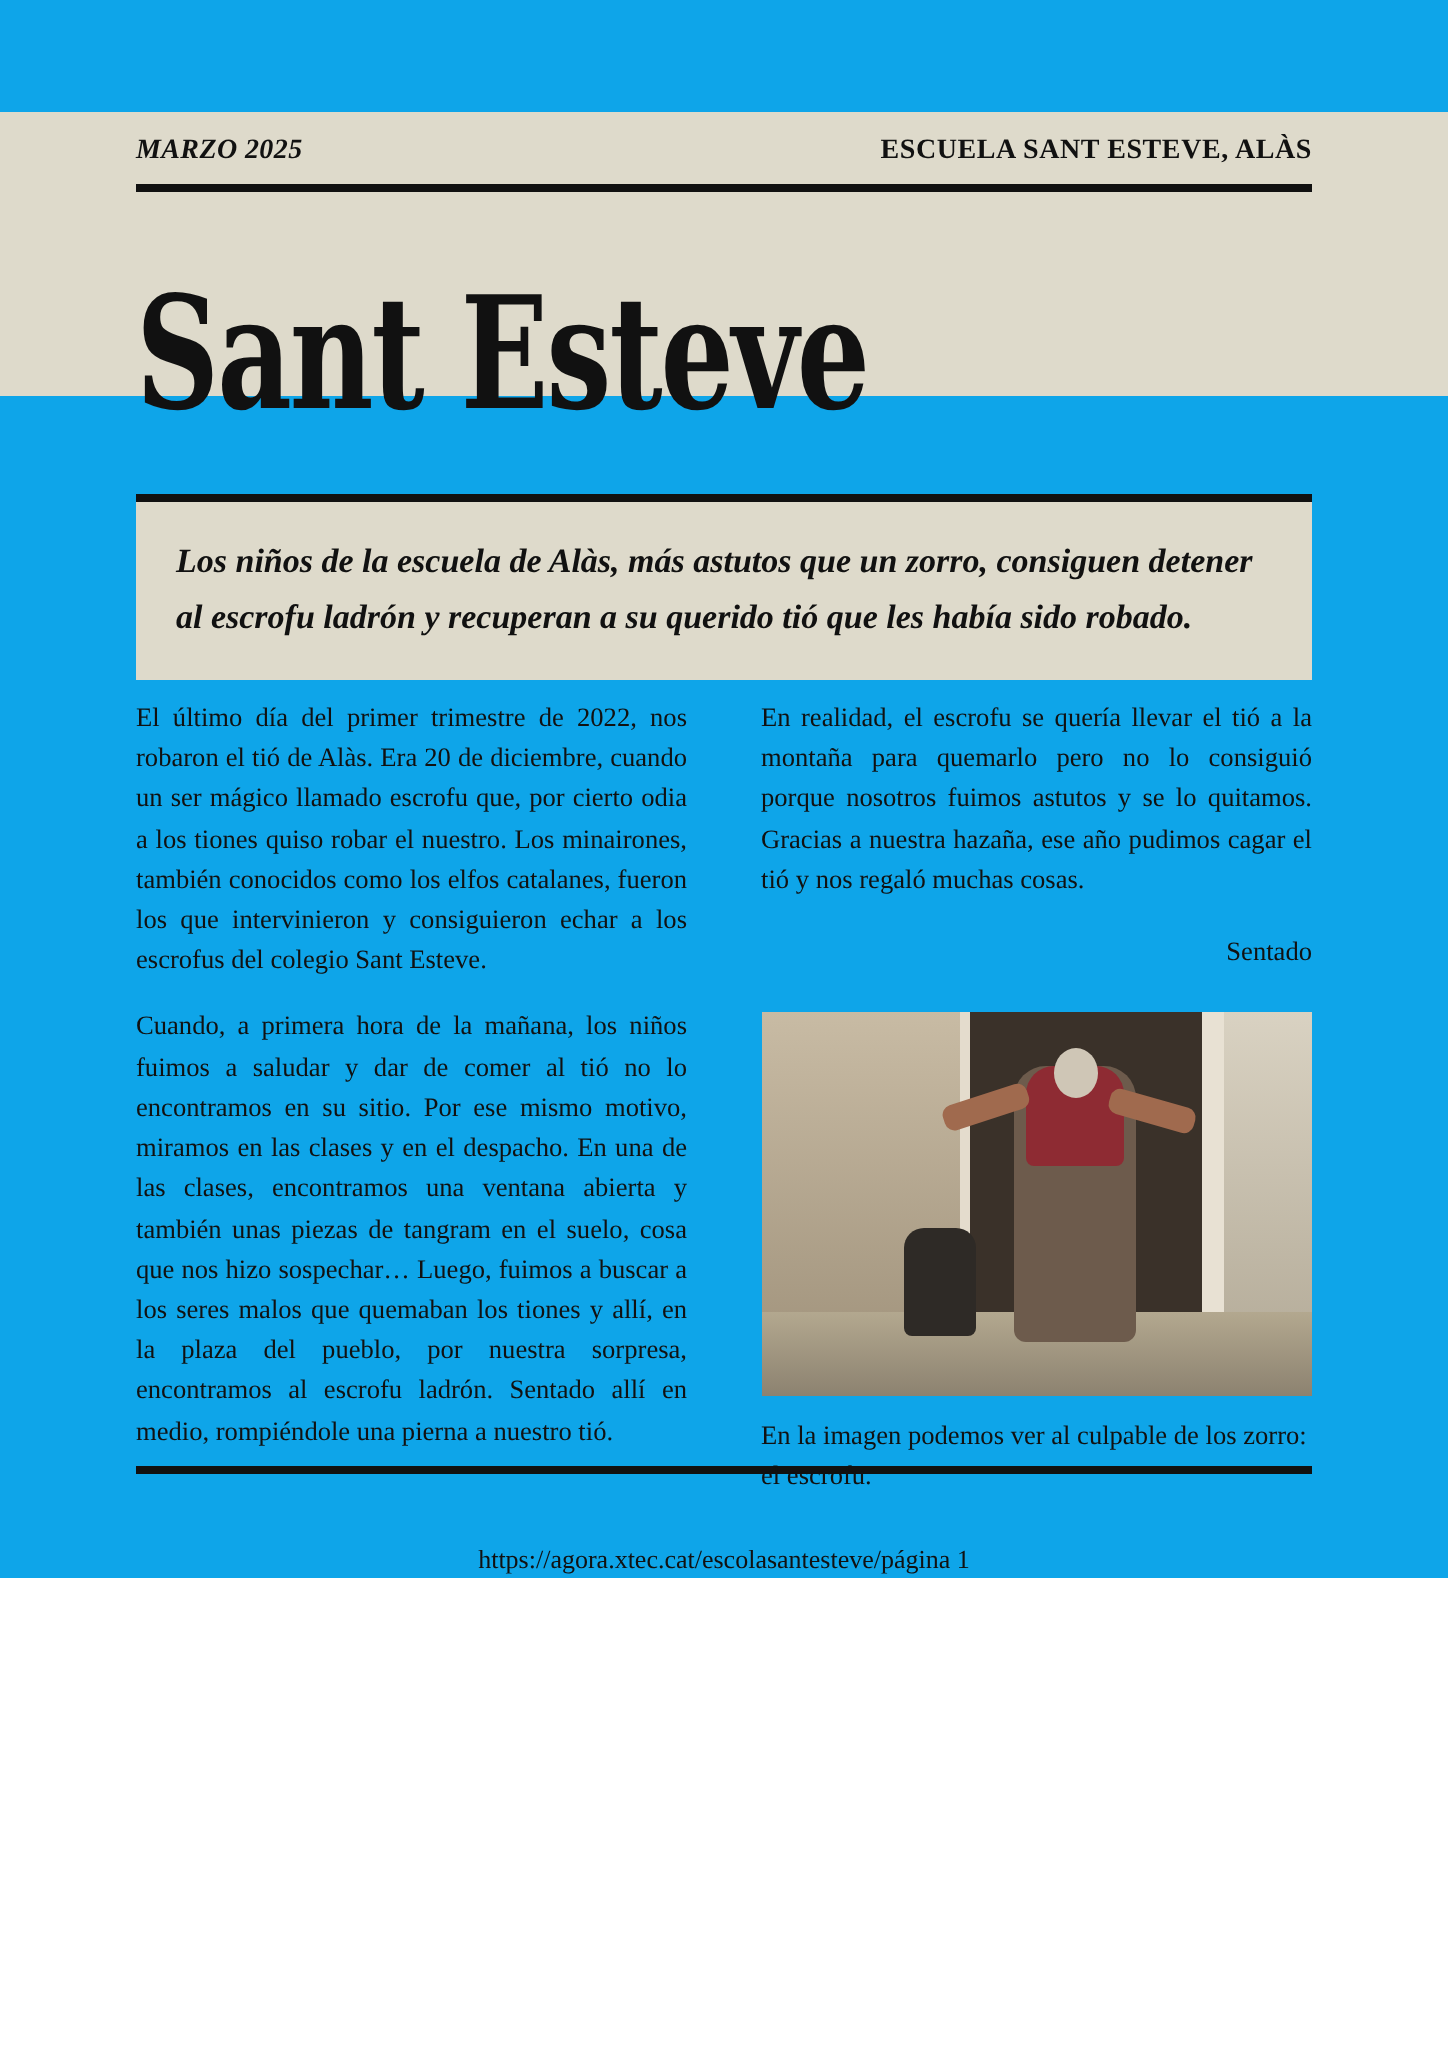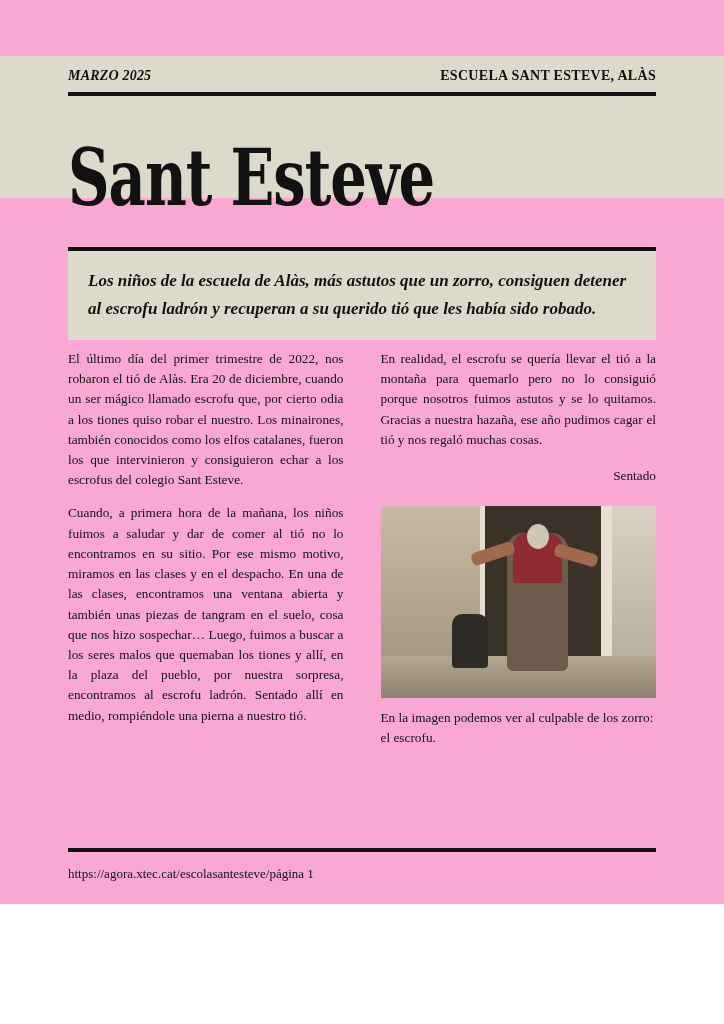--- a/index.html
+++ b/index.html
@@ -8,22 +8,22 @@
     height: 1024px;
     background: #ffffff;
   }
   body {
     font-family: "Liberation Serif", serif;
     color: #111111;
   }
   .page {
     position: relative;
     width: 724px;
-    height: 904px;
-    background: #f9a8d4;
+    height: 789px;
+    background: #0ea5e9;
     overflow: hidden;
   }
   .masthead-band {
     position: absolute;
     left: 0;
     top: 56px;
     width: 724px;
     height: 142px;
     background: #dedacb;
   }
@@ -181,23 +181,23 @@
     position: absolute;
     left: 68px;
     right: 68px;
     bottom: 52px;
     border-top: 4px solid #111;
   }
   .footer {
     position: absolute;
     left: 68px;
     right: 68px;
-    bottom: 22px;
+    bottom: 1px;
     display: flex;
-    justify-content: flex-start;
+    justify-content: center;
     font-size: 13px;
   }
 </style>
 </head>
 <body>
 
 <div class="page">
   <div class="masthead-band"></div>
 
   <div class="content">

